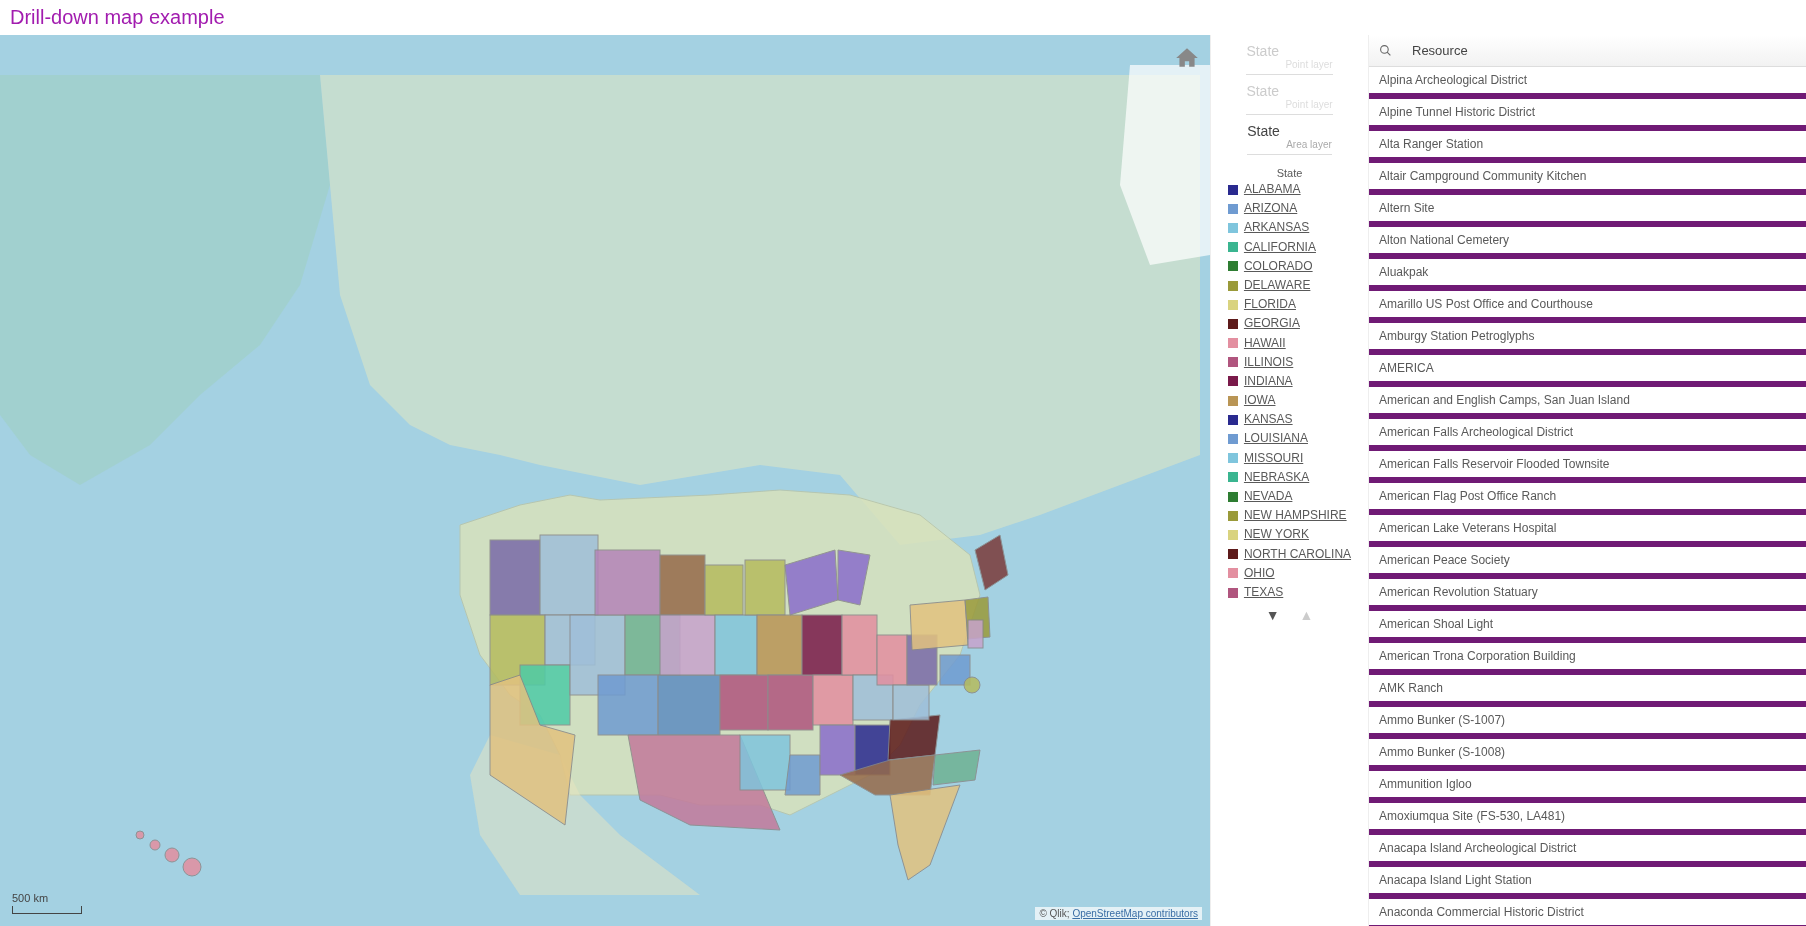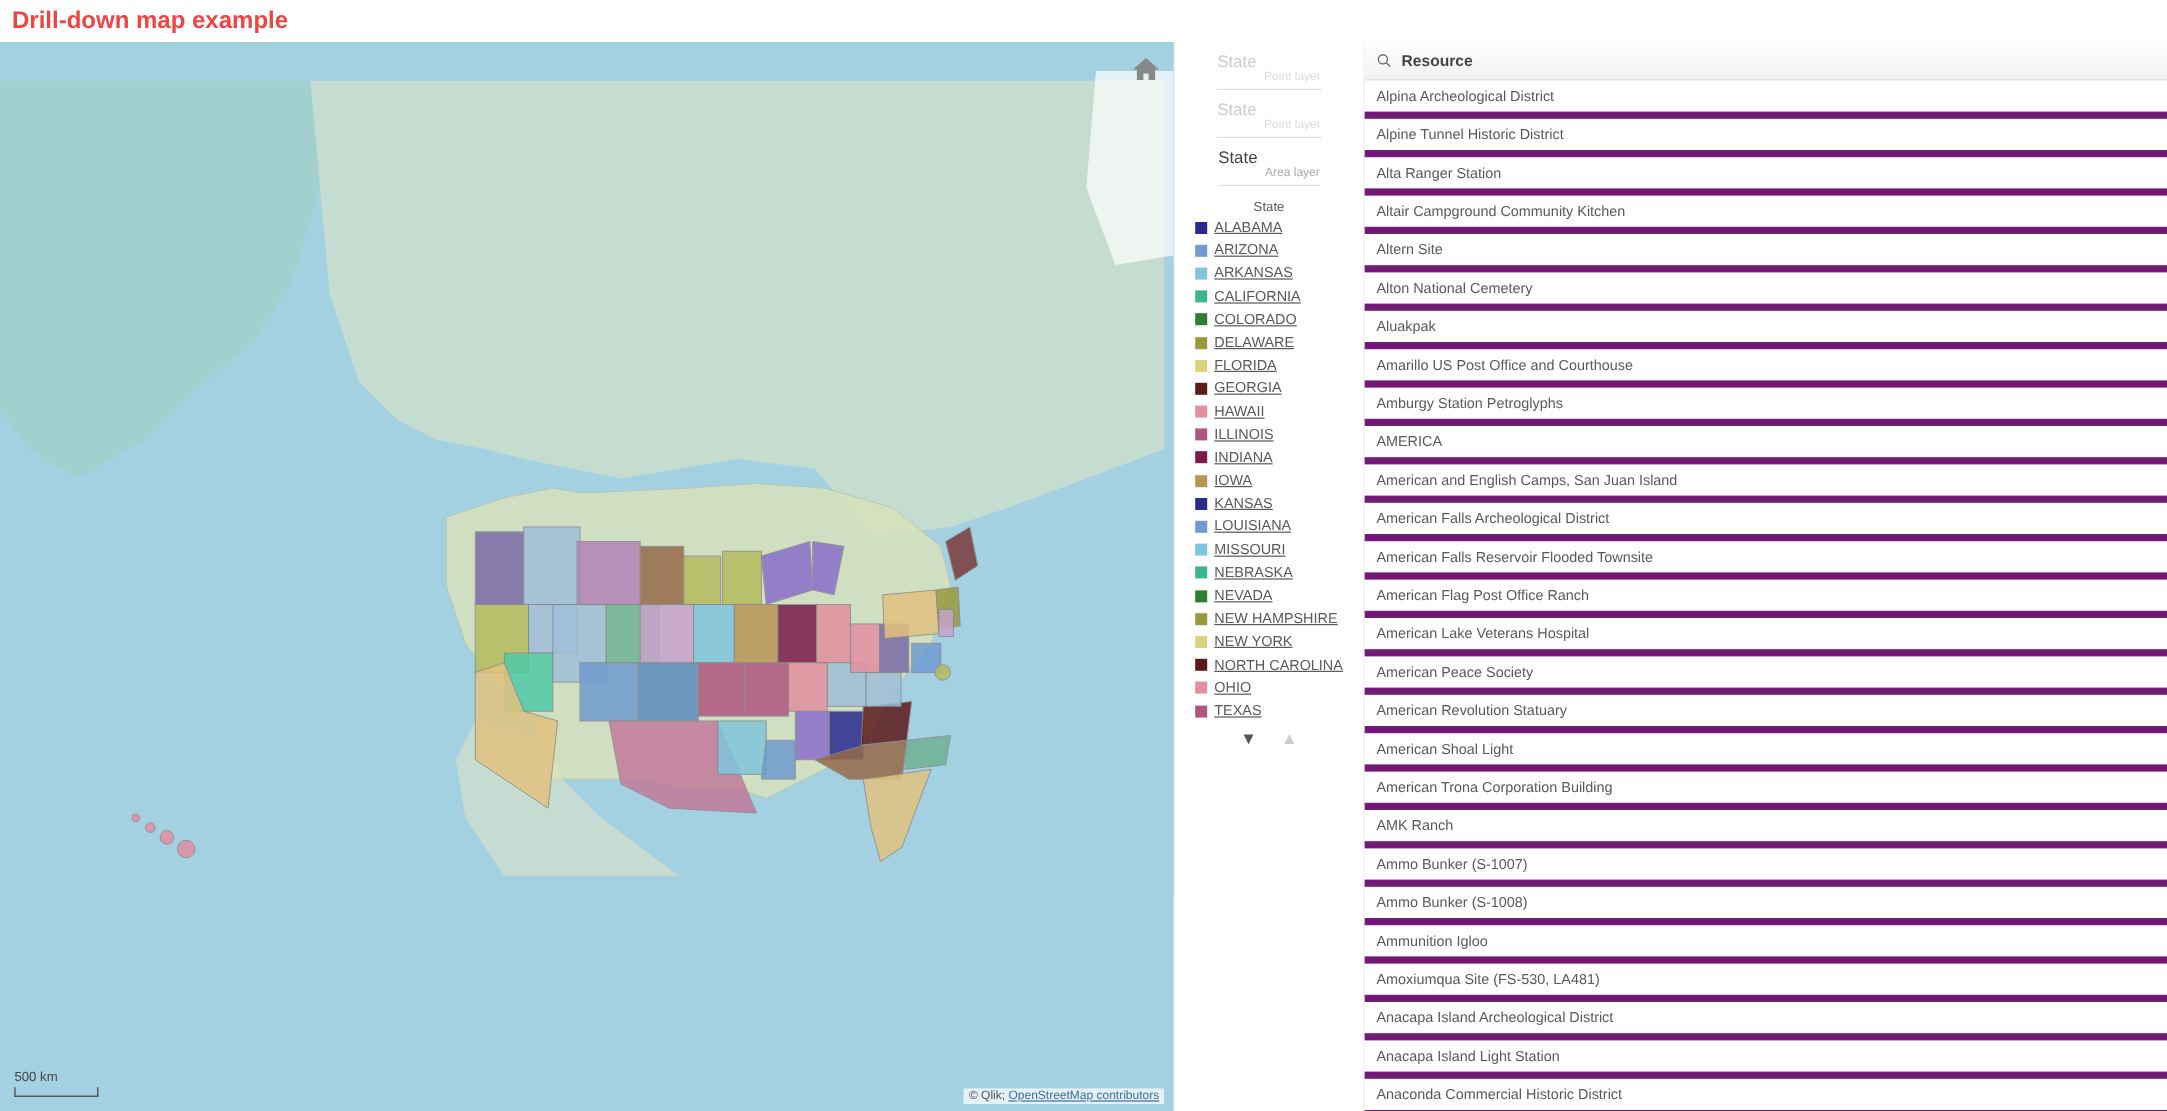--- a/index.html
+++ b/index.html
@@ -1,20 +1,20 @@
 <!DOCTYPE html>
 <html><head>
 <meta charset="utf-8">
 <style>
 * { box-sizing: border-box; margin: 0; padding: 0; }
 body { font-family: -apple-system, BlinkMacSystemFont, 'Segoe UI', Arial, sans-serif; background: #fff; color: #595959; overflow: hidden; width: 1806px; height: 926px; }
 .container { display: flex; flex-direction: column; width: 100%; height: 100%; }
-.title { font-size: 20px; color: #ef4444; padding: 6px 10px; font-weight: 700; border-radius: 10px; }
+.title { font-size: 20px; color: #a21caf; padding: 6px 10px; font-weight: 400; border-radius: 10px; }
 .main { display: flex; flex: 1; min-height: 0; }
-.map-area { position: relative; width: 978px; height: 100%; background: #a4d1e2; overflow: hidden; }
+.map-area { position: relative; width: 1210px; height: 100%; background: #a4d1e2; overflow: hidden; }
 .basemap { position: absolute; inset: 0; }
 .land { fill: #e6e8c9; stroke: #b8c4a8; stroke-width: 1; opacity: 0.85; }
 .water { fill: #a4d1e2; }
 .alaska { fill: #9fd0c7; opacity: 0.7; }
 .canada { fill: #dce5c4; opacity: 0.6; }
 .mexico { fill: #e8e5c0; opacity: 0.5; }
 .greenland { fill: #e0e0d0; opacity: 0.5; }
 .states-overlay { position: absolute; inset: 0; }
 .state-shape { stroke: #888; stroke-width: 1; opacity: 0.85; }
 .home-btn { position: absolute; top: 10px; right: 10px; width: 26px; height: 26px; cursor: pointer; color: #888; }
@@ -29,21 +29,21 @@
 .lg-title { font-size: 14px; color: #444; }
 .lg-sub { font-size: 10px; color: #aaa; margin-left: 39px; }
 .legend-dim { font-size: 11px; color: #595959; margin: 4px 0 4px 0; }
 .legend-items { display: flex; flex-direction: column; gap: 6px; text-decoration: underline; }
 .legend-item { display: flex; align-items: center; gap: 6px; font-size: 12px; color: #595959; line-height: 1.1; }
 .swatch { width: 10px; height: 10px; flex-shrink: 0; }
 .legend-arrows { display: flex; justify-content: center; gap: 20px; margin-top: 8px; font-size: 14px; }
 .legend-arrows span { color: #555; cursor: pointer; }
 .legend-arrows span.disabled { color: #ccc; }
 .resource-panel { flex: 1; min-width: 0; border-left: 1px solid #eee; background: #fff; display: flex; flex-direction: column; }
-.resource-header { display: flex; align-items: center; gap: 8px; padding: 8px 10px; font-size: 13px; font-weight: 700; color: #444; border-bottom: 1px solid #ddd; background: linear-gradient(#fff,#f2f2f2); }
+.resource-header { display: flex; align-items: center; gap: 20px; padding: 8px 10px; font-size: 13px; font-weight: 400; color: #444; border-bottom: 1px solid #ddd; background: linear-gradient(#fff,#f2f2f2); }
 .resource-list { flex: 1; overflow-y: hidden; }
 .resource-item { padding: 6px 10px; font-size: 12px; color: #595959; border-bottom: 6px solid #701a75; cursor: pointer; white-space: nowrap; overflow: hidden; text-overflow: ellipsis; }
 .search-icon { width: 13px; height: 13px; }
 </style>
 </head>
 <body>
 
 <div class="container">
   <div class="title">Drill-down map example</div>
   <div class="main">

